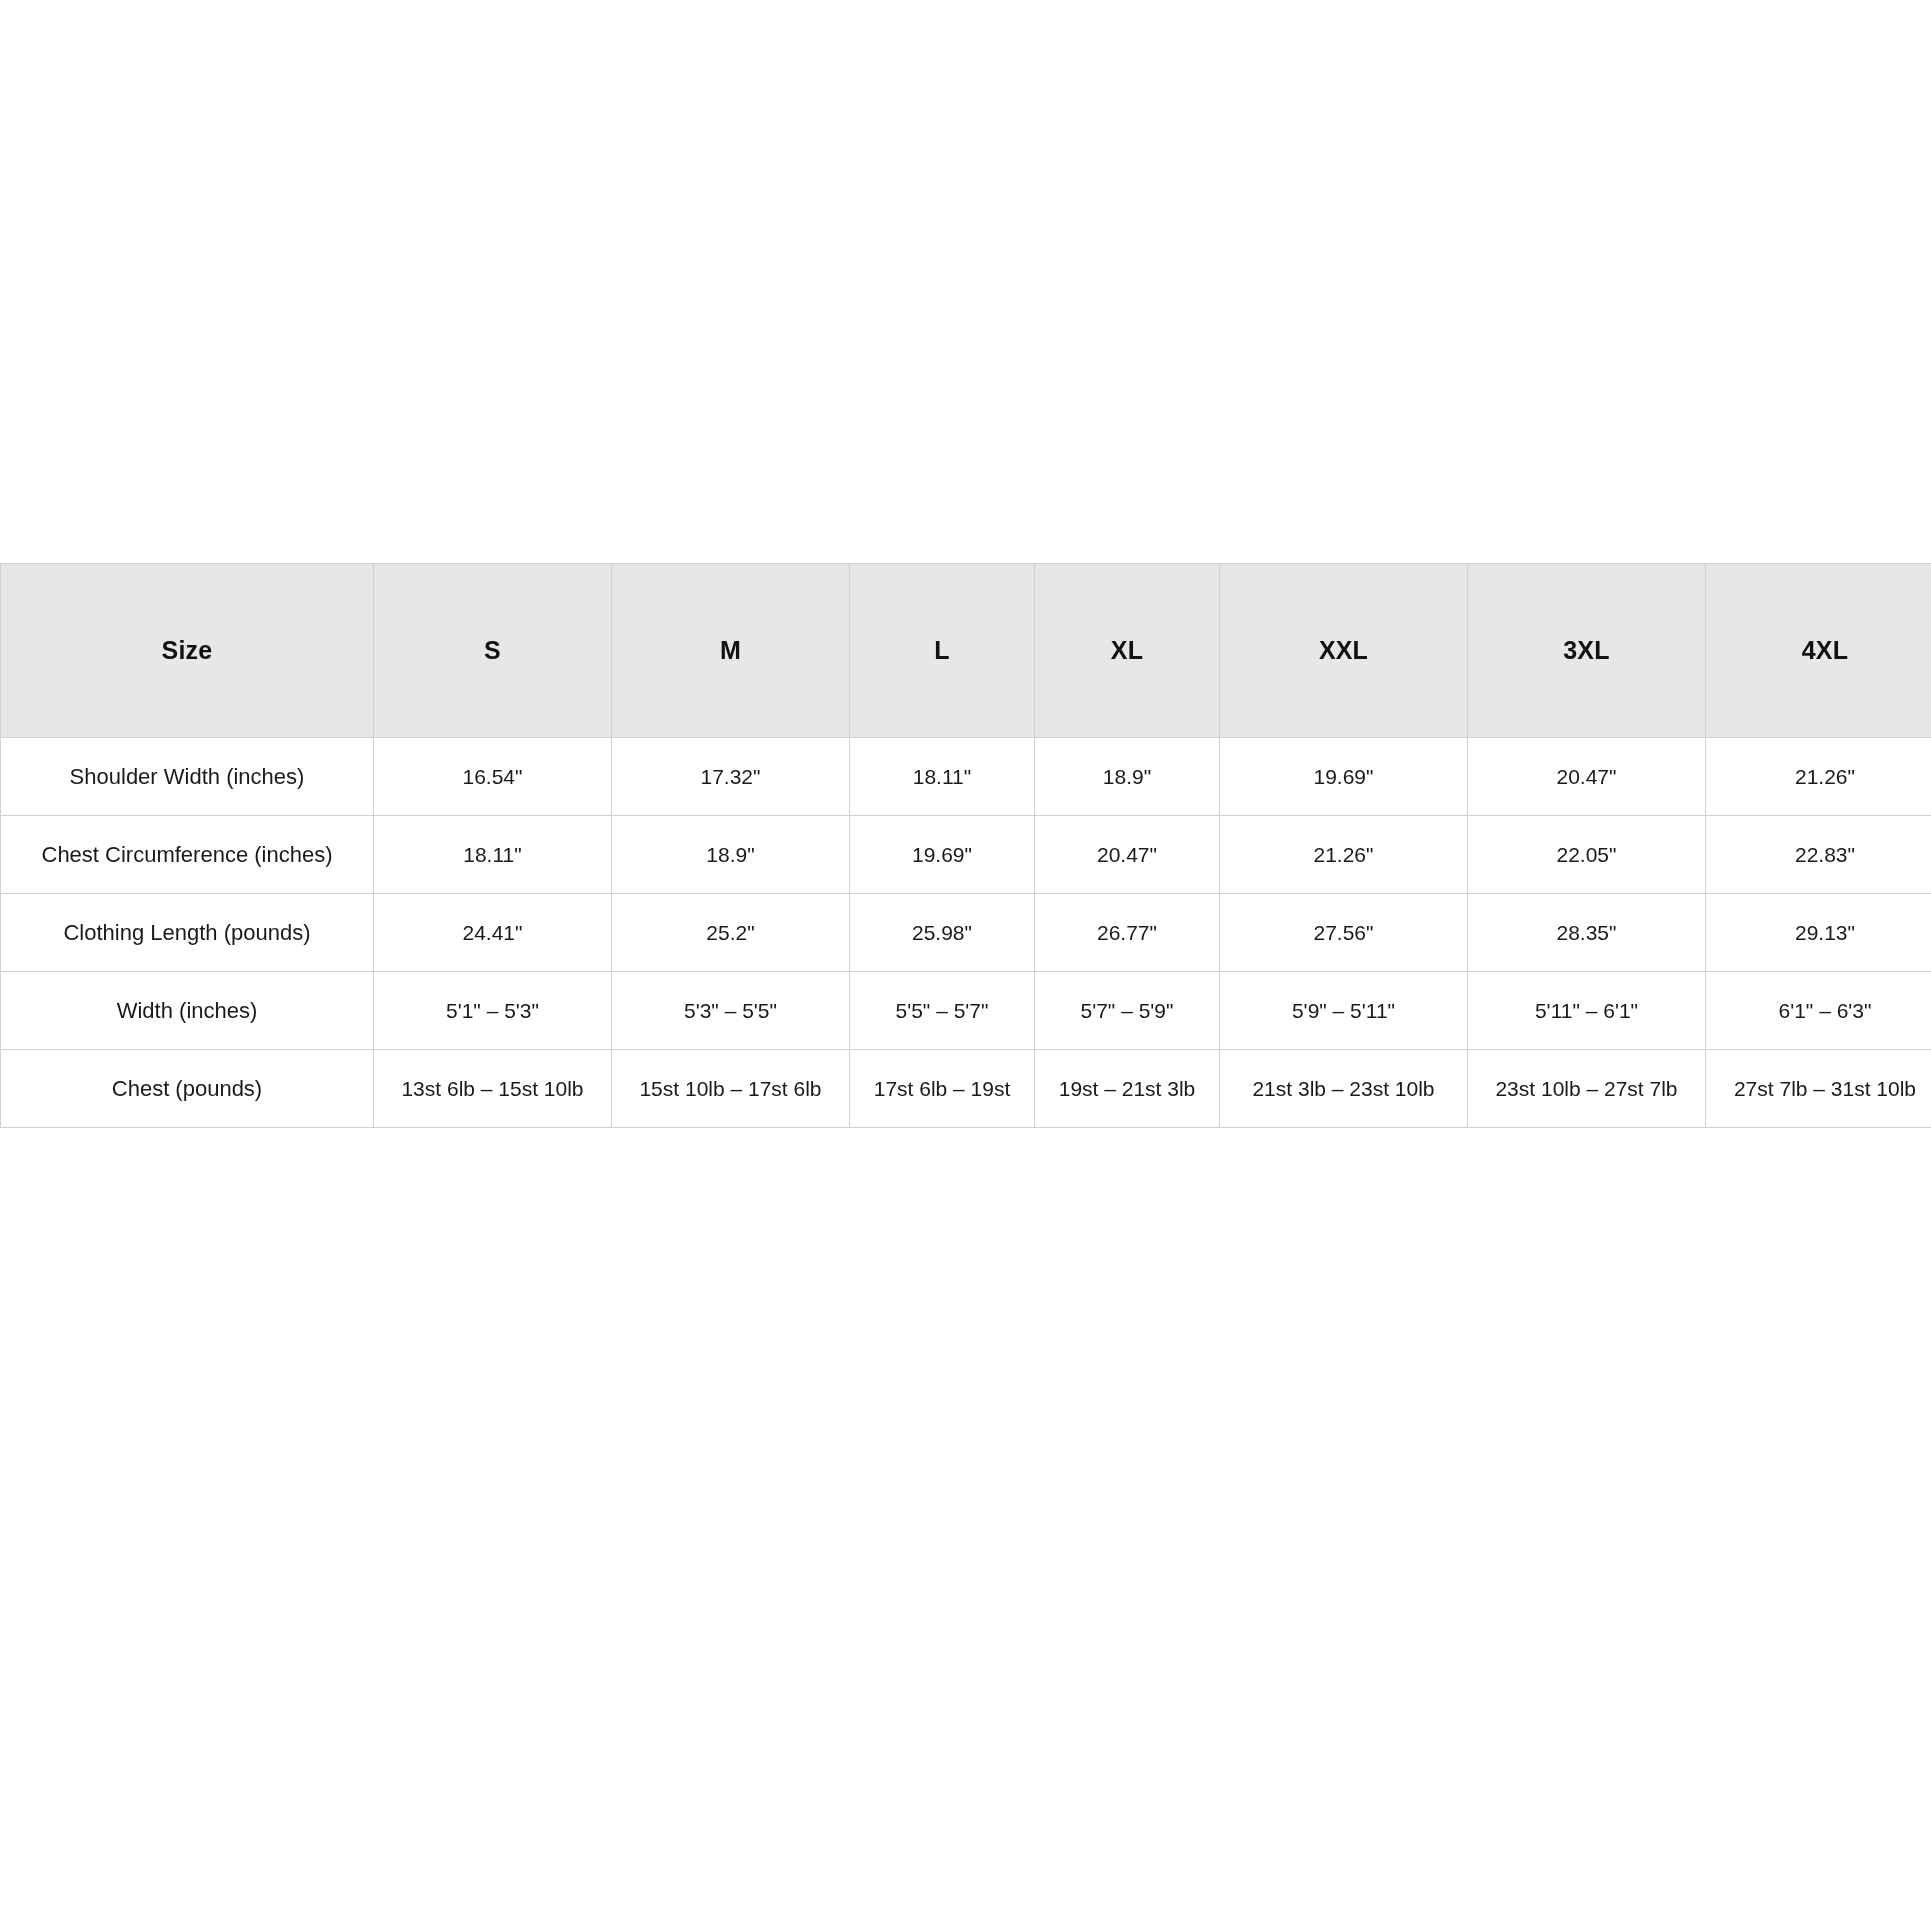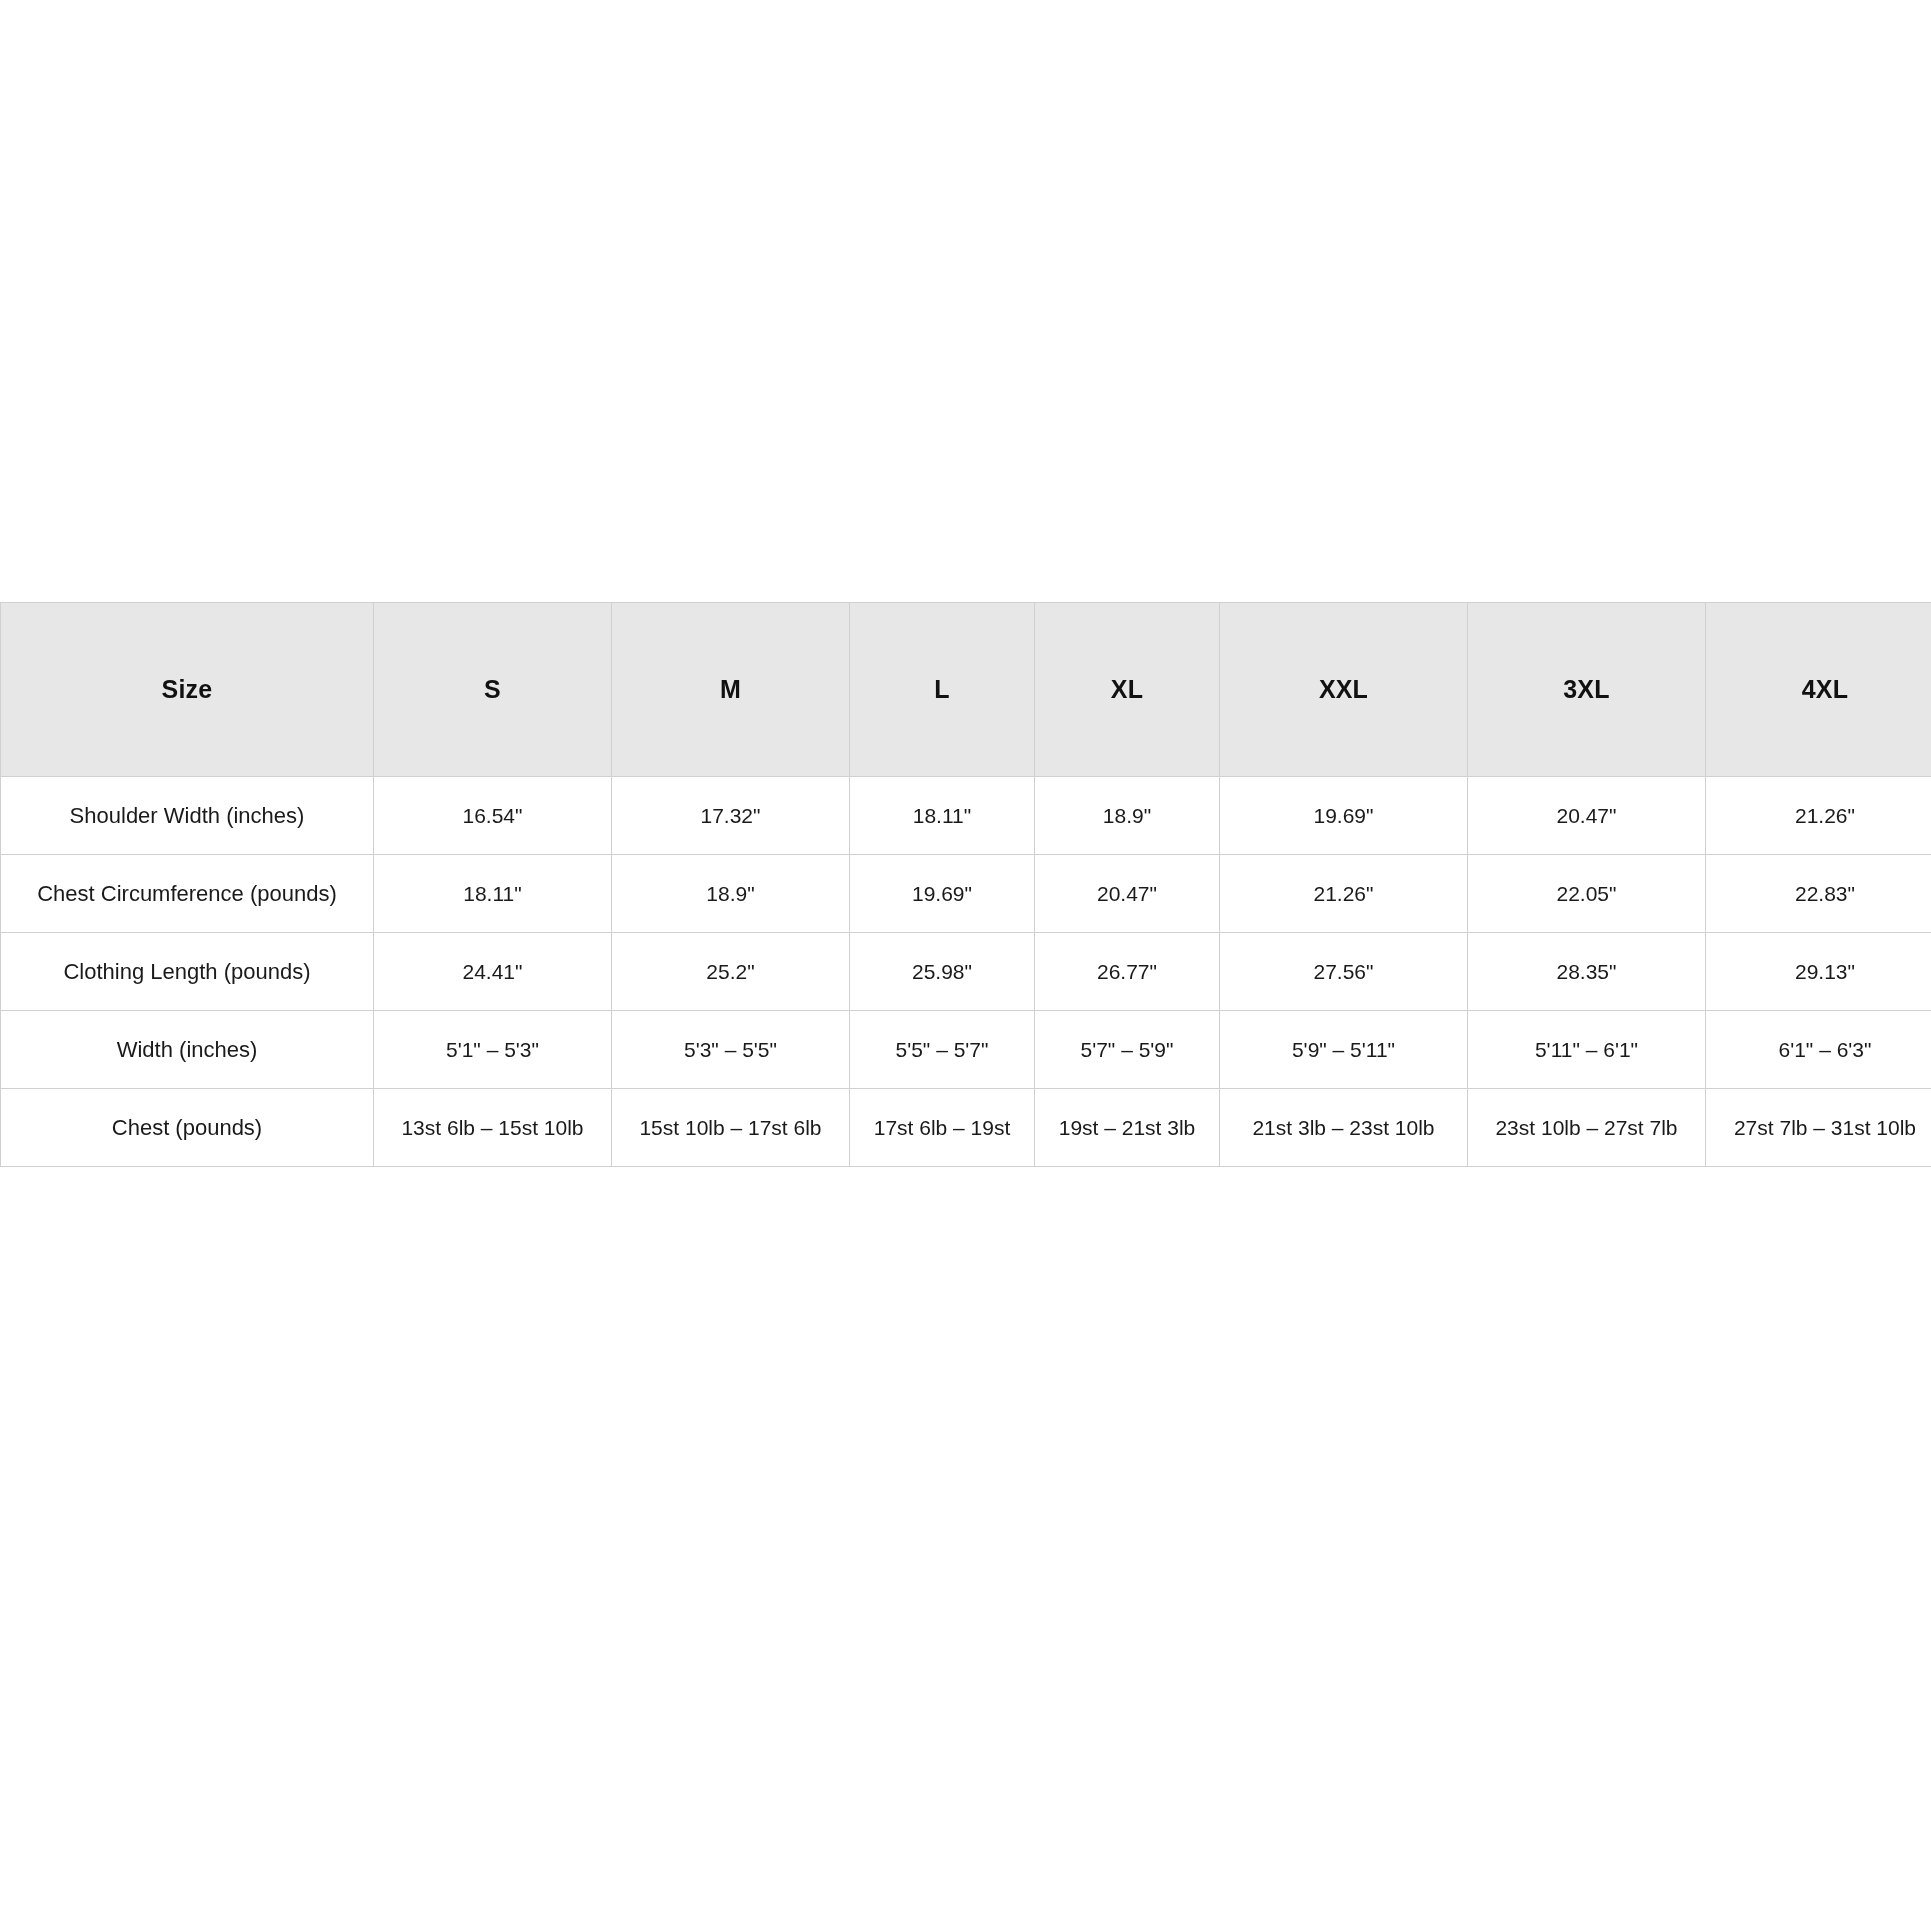--- a/index.html
+++ b/index.html
@@ -15,21 +15,20 @@
     position: relative;
     width: 1931px;
     height: 1931px;
     background: #ffffff;
   }
   .table-wrap {
     position: absolute;
     left: 0px;
     top: 563px;
     width: 1635px;
-    margin-top: 39px;
   }
   table.size-chart {
     width: 1931px;
     border-collapse: collapse;
     table-layout: fixed;
   }
   table.size-chart th,
   table.size-chart td {
     border: 1px solid #d0d0d0;
     border-left: none;
@@ -109,21 +108,21 @@
           <td class="row-label">Shoulder Width (inches)</td>
           <td class="val">16.54"</td>
           <td class="val">17.32"</td>
           <td class="val">18.11"</td>
           <td class="val">18.9"</td>
           <td class="val">19.69"</td>
           <td class="val">20.47"</td>
           <td class="val">21.26"</td>
         </tr>
         <tr class="data-row">
-          <td class="row-label">Chest Circumference (pounds)</td>
+          <td class="row-label">Chest Circumference (inches)</td>
           <td class="val">18.11"</td>
           <td class="val">18.9"</td>
           <td class="val">19.69"</td>
           <td class="val">20.47"</td>
           <td class="val">21.26"</td>
           <td class="val">22.05"</td>
           <td class="val">22.83"</td>
         </tr>
         <tr class="data-row">
           <td class="row-label">Clothing Length (pounds)</td>

